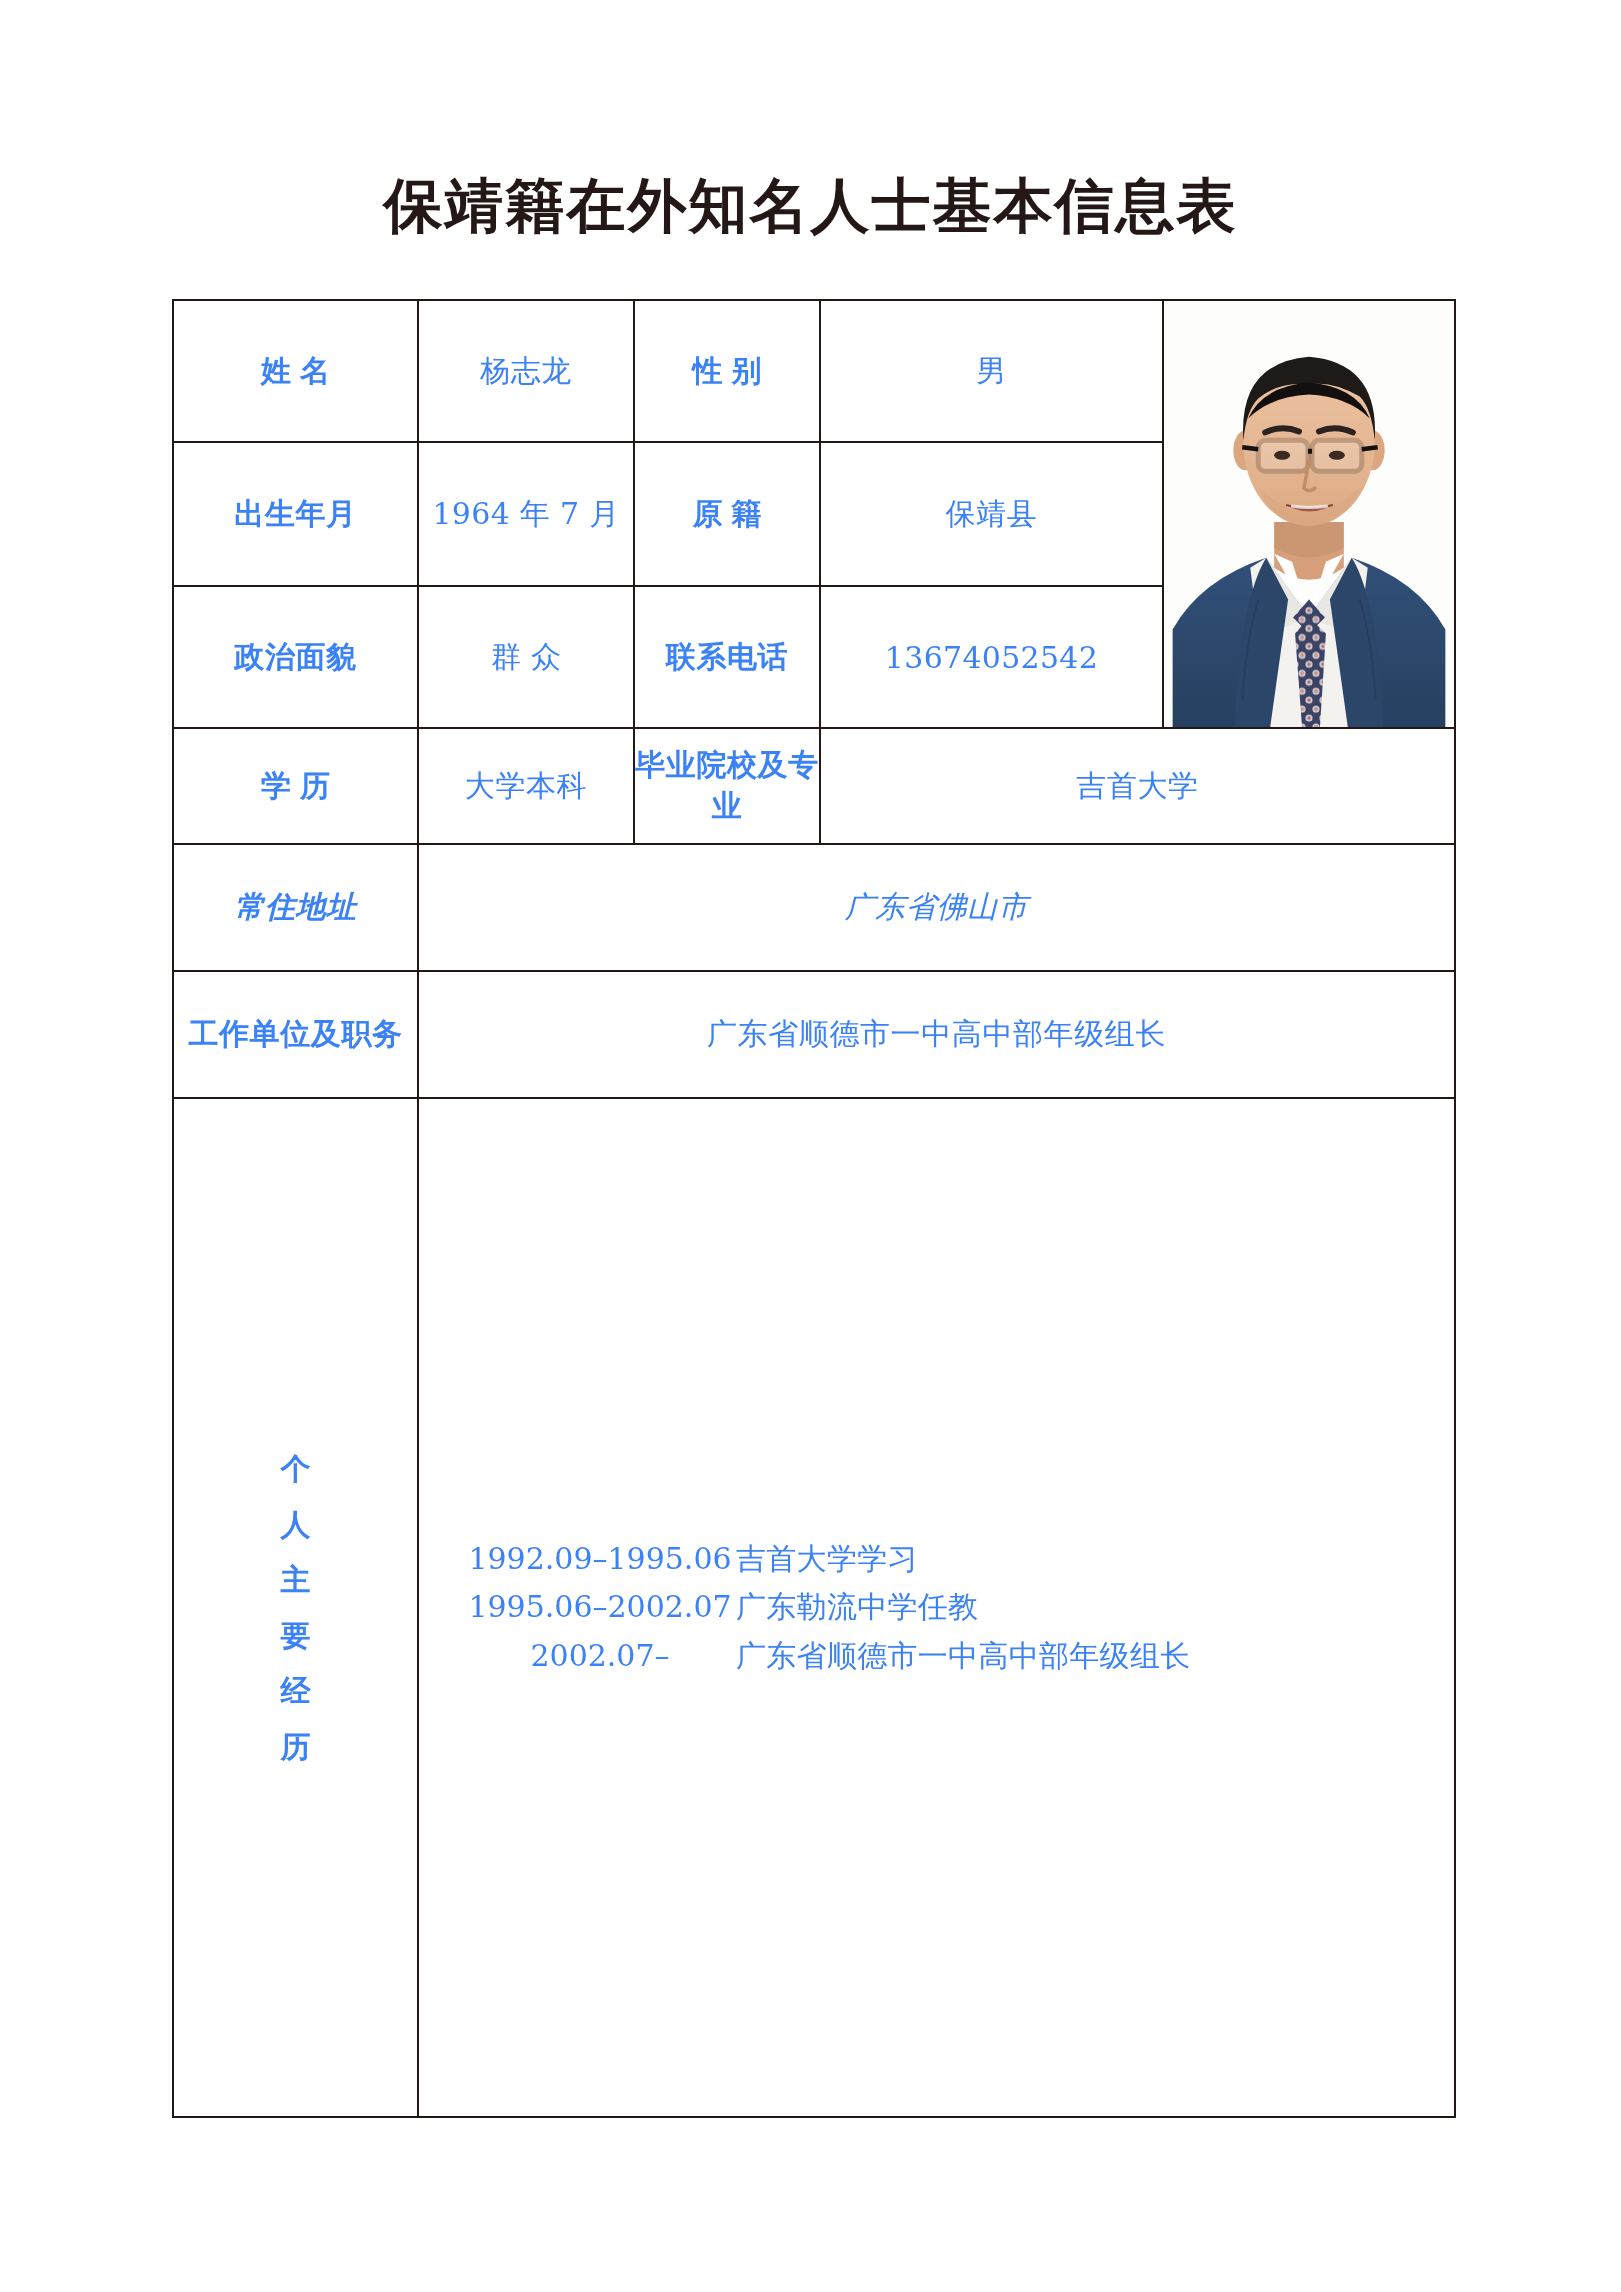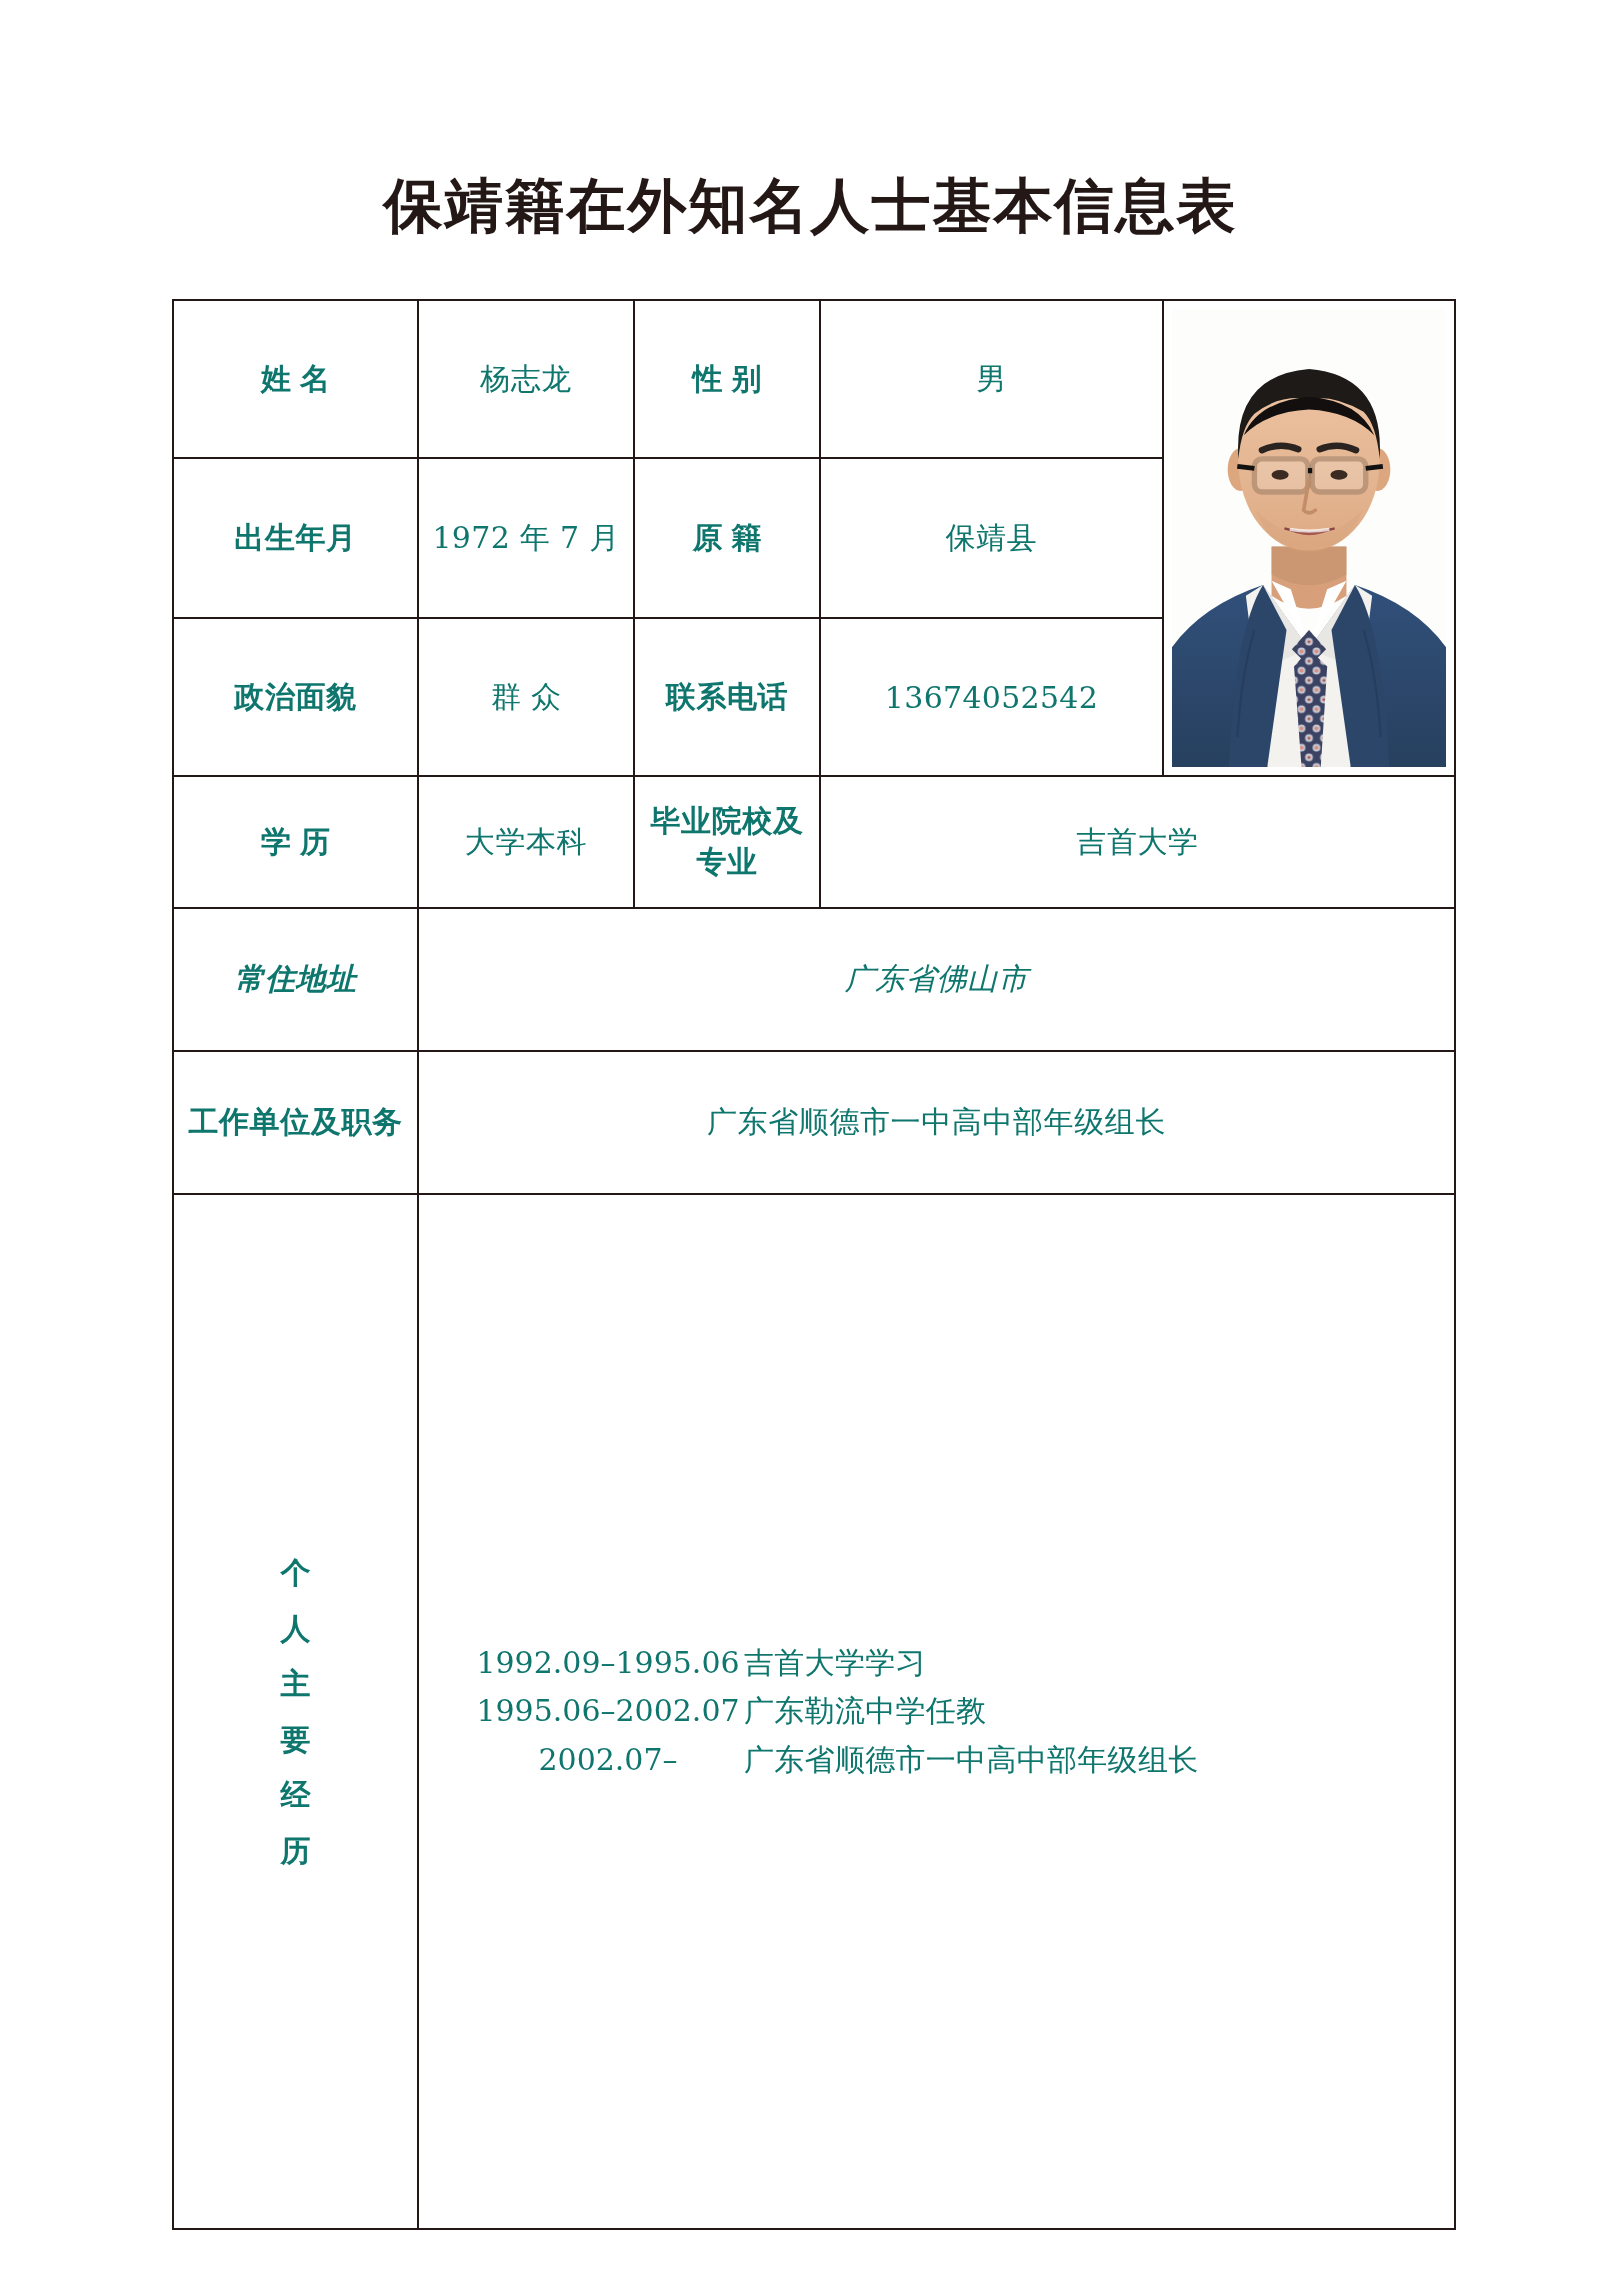--- a/index.html
+++ b/index.html
@@ -43,24 +43,24 @@
     position: absolute;
     left: 172px;
     top: 299px;
     width: 1282px;
     border-collapse: collapse;
     table-layout: fixed;
     background: #ffffff;
   }
   .info-table td {
     border: 2px solid #231815;
-    padding: 8px;
+    padding: 0;
     text-align: center;
     vertical-align: middle;
-    color: #0f766e;
+    color: #3b82f6;
     font-size: 30px;
     font-family: "DejaVu Serif", "Liberation Serif", serif;
   }
   .lbl {
     font-weight: 700;
     letter-spacing: 0.30em;
     text-indent: 0.30em;
     font-size: 30px;
   }
   .lbl-tight {
@@ -250,21 +250,21 @@
 
                 <path d="M97 188 Q147 236 197 188 Q182 226 147 228 Q112 226 97 188 Z" fill="#d29e77" opacity="0.32"></path>
               </g>
             </svg>
           </div>
         </td>
       </tr>
 
       <tr class="r2">
         <td class="lbl-tight">出生年月</td>
-        <td class="val-num">1972 年 7 月</td>
+        <td class="val-num">1964 年 7 月</td>
         <td class="lbl">原籍</td>
         <td class="val">保靖县</td>
       </tr>
 
       <tr class="r3">
         <td class="lbl-tight">政治面貌</td>
         <td class="val-sp">群众</td>
         <td class="lbl-tight">联系电话</td>
         <td class="val-num">13674052542</td>
       </tr>

